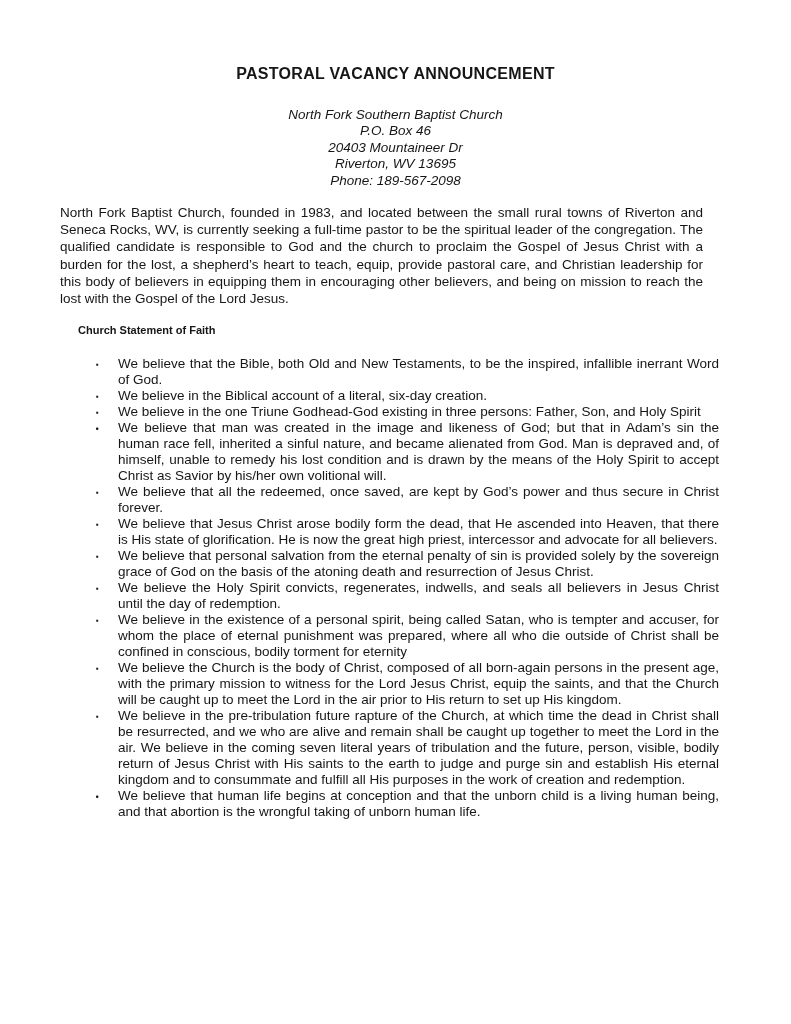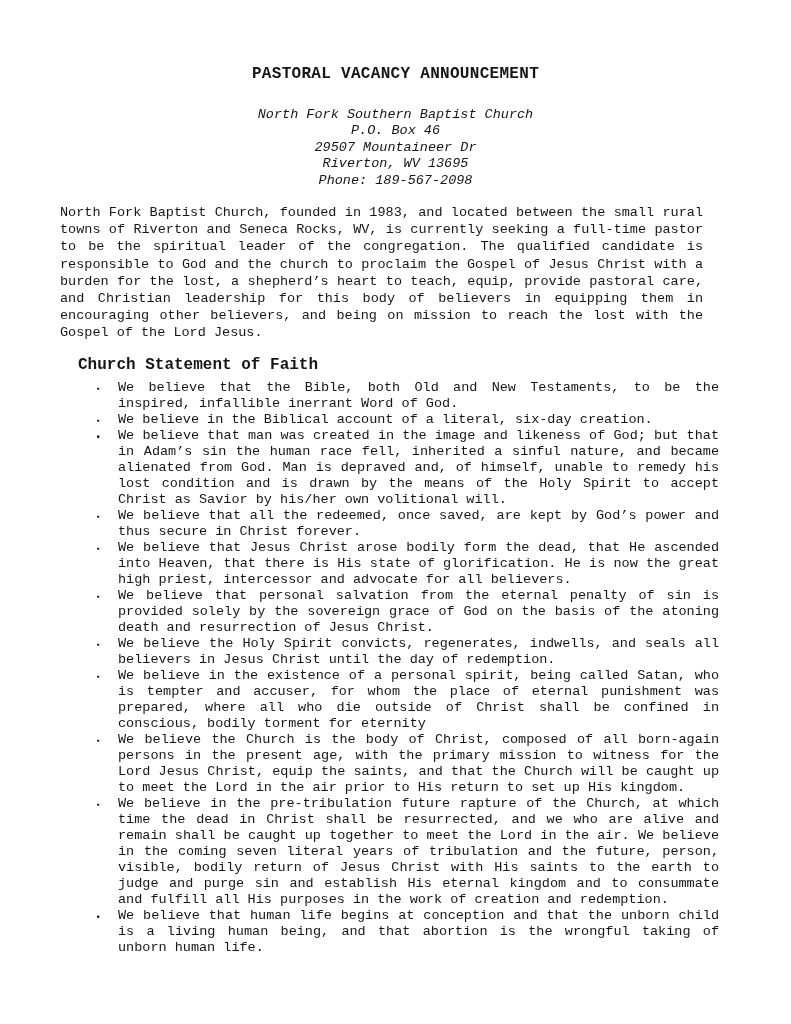--- a/index.html
+++ b/index.html
@@ -1,15 +1,15 @@
 <!DOCTYPE html>
 <html><head>
 <meta charset="utf-8">
 <style>
-  * { box-sizing: border-box; font-family: Liberation Mono, monospace; }
+  * { box-sizing: border-box; }
   html, body { margin: 0; padding: 0; }
   body {
     width: 791px;
     height: 1024px;
     background: #ffffff;
     font-family: "Liberation Sans", "DejaVu Sans", sans-serif;
     color: #161616;
   }
   .page {
     position: relative;
@@ -39,25 +39,25 @@
     padding-left: 60px;
     padding-right: 72px;
   }
   .intro-paragraph {
     font-size: 13.5px;
     line-height: 17.2px;
     text-align: justify;
     margin: 0 16px 15px 0;
   }
   .section-heading {
-    font-size: 16px;
+    font-size: 11px;
     font-weight: bold;
     padding-left: 18px;
     line-height: 16px;
-    margin: 0 0 7px 0;
+    margin: 0 0 18px 0;
   }
   ul.beliefs-list {
     list-style: none;
     margin: 0;
     padding: 0;
     font-size: 13.5px;
     line-height: 16px;
   }
   ul.beliefs-list li {
     position: relative;
@@ -76,21 +76,21 @@
 </head>
 <body>
 
 <div class="page">
 
   <div class="doc-header">
     <h1 class="doc-title">PASTORAL VACANCY ANNOUNCEMENT</h1>
     <div class="address-block">
       <div>North Fork Southern Baptist Church</div>
       <div>P.O. Box 46</div>
-      <div>29507 Mountaineer Dr</div>
+      <div>20403 Mountaineer Dr</div>
       <div>Riverton, WV 13695</div>
       <div>Phone: 189-567-2098</div>
     </div>
   </div>
 
   <div class="content">
 
     <p class="intro-paragraph">North Fork Baptist Church, founded in 1983, and located between the small rural towns of Riverton and Seneca Rocks, WV,  is currently seeking a full-time pastor to be the spiritual leader of the congregation.  The qualified candidate is responsible to God and the church to proclaim the Gospel of Jesus Christ with a burden for the lost, a shepherd’s heart to teach, equip, provide pastoral care, and Christian leadership for this body of believers in equipping them in encouraging other believers, and being on mission to reach the lost with the Gospel of the Lord Jesus.</p>
 
     <h2 class="section-heading">Church Statement of Faith</h2>
@@ -99,20 +99,21 @@
       <li>
         <span class="bullet">▪</span>
         <span>We believe that the Bible, both Old and New Testaments, to be the inspired, infallible inerrant Word of God.</span>
       </li>
       <li>
         <span class="bullet">▪</span>
         <span>We believe in the Biblical account of a literal, six-day creation.</span>
       </li>
       <li>
         <span class="bullet">▪</span>
+        <span>We believe in the one Triune Godhead-God existing in three persons: Father, Son, and Holy Spirit</span>
       </li>
       <li>
         <span class="bullet">▪</span>
       </li>
       <li>
         <span class="bullet">▪</span>
         <span>We believe that man was created in the image and likeness of God; but that in Adam’s sin the human race fell, inherited a sinful nature, and became alienated from God.  Man is depraved and, of himself, unable to remedy his lost condition and is drawn by the means of the Holy Spirit to accept Christ as Savior by his/her own volitional will.</span>
       </li>
       <li>
         <span class="bullet">▪</span>

